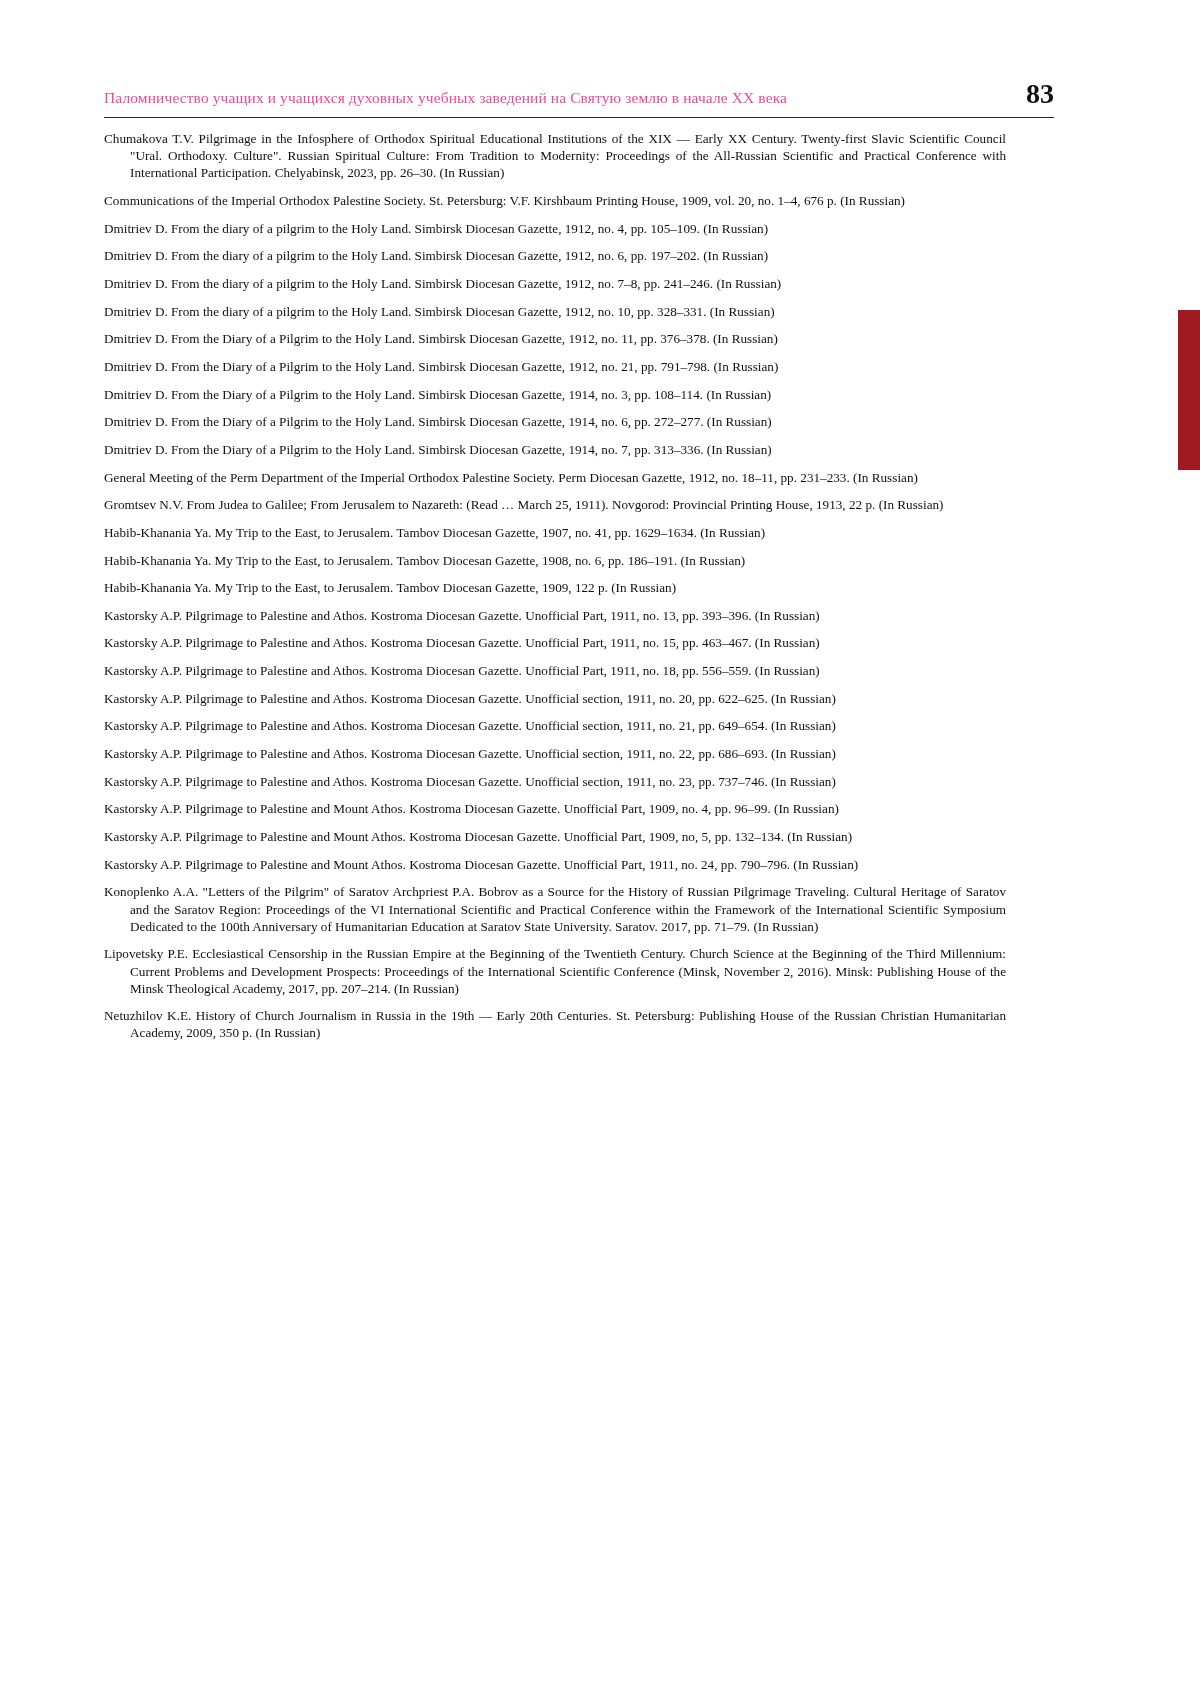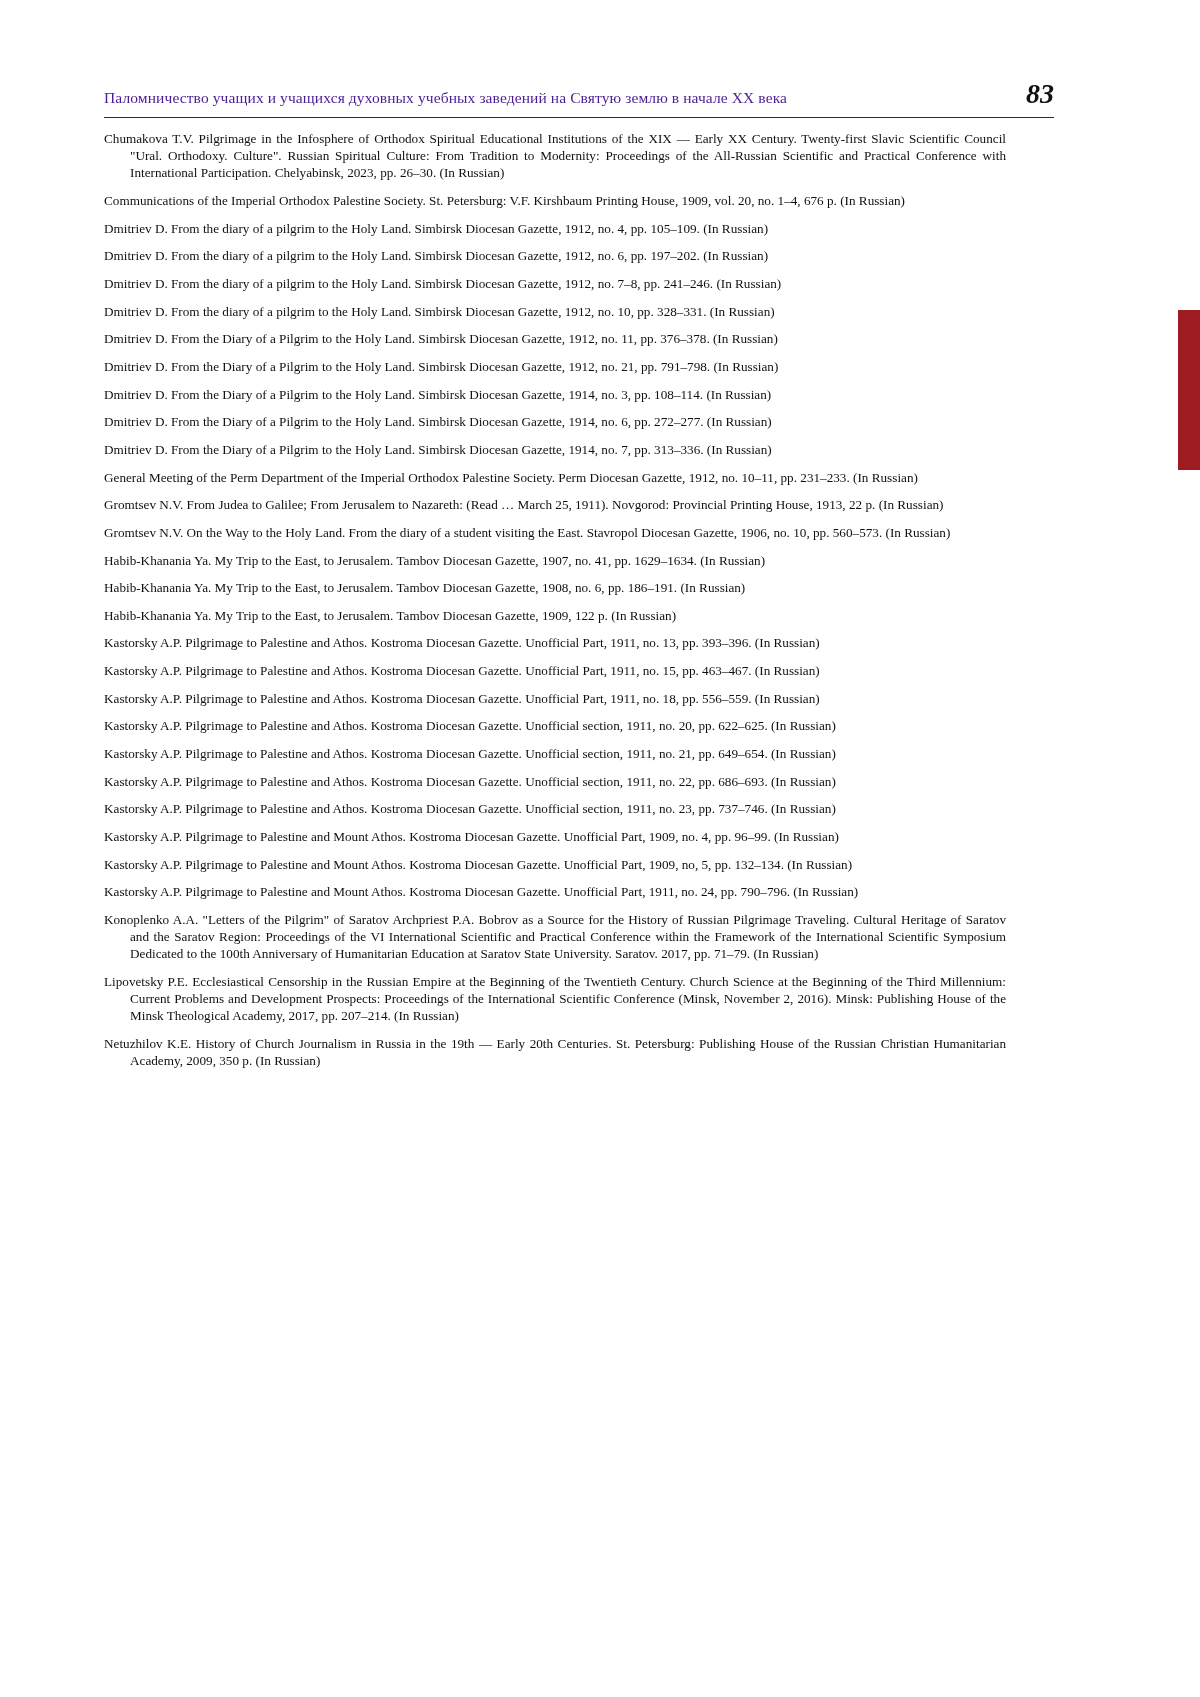--- a/index.html
+++ b/index.html
@@ -22,30 +22,29 @@
     width: 902px;
   }
   .header {
     display: flex;
     align-items: baseline;
     justify-content: space-between;
     width: 950px;
   }
   .running-title {
     font-size: 15.5px;
-    color: #4c1d95;
+    color: #ec4899;
     letter-spacing: 0.1px;
     white-space: nowrap;
   }
   .page-number {
     font-size: 28px;
     font-weight: bold;
     color: #111111;
     margin-left: 14px;
-    font-style: italic;
   }
   .rule {
     border-top: 1px solid #2b2b2b;
     margin-top: 7px;
     width: 950px;
   }
   .refs {
     margin-top: 12px;
     width: 902px;
   }
@@ -92,23 +91,22 @@
         <p class="ref">Communications of the Imperial Orthodox Palestine Society. St. Petersburg: V.F. Kirshbaum Printing House, 1909, vol. 20, no. 1–4, 676 p. (In Russian)</p>
         <p class="ref">Dmitriev D. From the diary of a pilgrim to the Holy Land. Simbirsk Diocesan Gazette, 1912, no. 4, pp. 105–109. (In Russian)</p>
         <p class="ref">Dmitriev D. From the diary of a pilgrim to the Holy Land. Simbirsk Diocesan Gazette, 1912, no. 6, pp. 197–202. (In Russian)</p>
         <p class="ref">Dmitriev D. From the diary of a pilgrim to the Holy Land. Simbirsk Diocesan Gazette, 1912, no. 7–8, pp. 241–246. (In Russian)</p>
         <p class="ref">Dmitriev D. From the diary of a pilgrim to the Holy Land. Simbirsk Diocesan Gazette, 1912, no. 10, pp. 328–331. (In Russian)</p>
         <p class="ref">Dmitriev D. From the Diary of a Pilgrim to the Holy Land. Simbirsk Diocesan Gazette, 1912, no. 11, pp. 376–378. (In Russian)</p>
         <p class="ref">Dmitriev D. From the Diary of a Pilgrim to the Holy Land. Simbirsk Diocesan Gazette, 1912, no. 21, pp. 791–798. (In Russian)</p>
         <p class="ref">Dmitriev D. From the Diary of a Pilgrim to the Holy Land. Simbirsk Diocesan Gazette, 1914, no. 3, pp. 108–114. (In Russian)</p>
         <p class="ref">Dmitriev D. From the Diary of a Pilgrim to the Holy Land. Simbirsk Diocesan Gazette, 1914, no. 6, pp. 272–277. (In Russian)</p>
         <p class="ref">Dmitriev D. From the Diary of a Pilgrim to the Holy Land. Simbirsk Diocesan Gazette, 1914, no. 7, pp. 313–336. (In Russian)</p>
-        <p class="ref">General Meeting of the Perm Department of the Imperial Orthodox Palestine Society. Perm Diocesan Gazette, 1912, no. 10–11, pp. 231–233. (In Russian)</p>
+        <p class="ref">General Meeting of the Perm Department of the Imperial Orthodox Palestine Society. Perm Diocesan Gazette, 1912, no. 18–11, pp. 231–233. (In Russian)</p>
         <p class="ref">Gromtsev N.V. From Judea to Galilee; From Jerusalem to Nazareth: (Read … March 25, 1911). Novgorod: Provincial Printing House, 1913, 22 p. (In Russian)</p>
-        <p class="ref">Gromtsev N.V. On the Way to the Holy Land. From the diary of a student visiting the East. Stavropol Diocesan Gazette, 1906, no. 10, pp. 560–573. (In Russian)</p>
         <p class="ref">Habib-Khanania Ya. My Trip to the East, to Jerusalem. Tambov Diocesan Gazette, 1907, no. 41, pp. 1629–1634. (In Russian)</p>
         <p class="ref">Habib-Khanania Ya. My Trip to the East, to Jerusalem. Tambov Diocesan Gazette, 1908, no. 6, pp. 186–191. (In Russian)</p>
         <p class="ref">Habib-Khanania Ya. My Trip to the East, to Jerusalem. Tambov Diocesan Gazette, 1909, 122 p. (In Russian)</p>
         <p class="ref">Kastorsky A.P. Pilgrimage to Palestine and Athos. Kostroma Diocesan Gazette. Unofficial Part, 1911, no. 13, pp. 393–396. (In Russian)</p>
         <p class="ref">Kastorsky A.P. Pilgrimage to Palestine and Athos. Kostroma Diocesan Gazette. Unofficial Part, 1911, no. 15, pp. 463–467. (In Russian)</p>
         <p class="ref">Kastorsky A.P. Pilgrimage to Palestine and Athos. Kostroma Diocesan Gazette. Unofficial Part, 1911, no. 18, pp. 556–559. (In Russian)</p>
         <p class="ref">Kastorsky A.P. Pilgrimage to Palestine and Athos. Kostroma Diocesan Gazette. Unofficial section, 1911, no. 20, pp. 622–625. (In Russian)</p>
         <p class="ref">Kastorsky A.P. Pilgrimage to Palestine and Athos. Kostroma Diocesan Gazette. Unofficial section, 1911, no. 21, pp. 649–654. (In Russian)</p>
         <p class="ref">Kastorsky A.P. Pilgrimage to Palestine and Athos. Kostroma Diocesan Gazette. Unofficial section, 1911, no. 22, pp. 686–693. (In Russian)</p>
         <p class="ref">Kastorsky A.P. Pilgrimage to Palestine and Athos. Kostroma Diocesan Gazette. Unofficial section, 1911, no. 23, pp. 737–746. (In Russian)</p>

